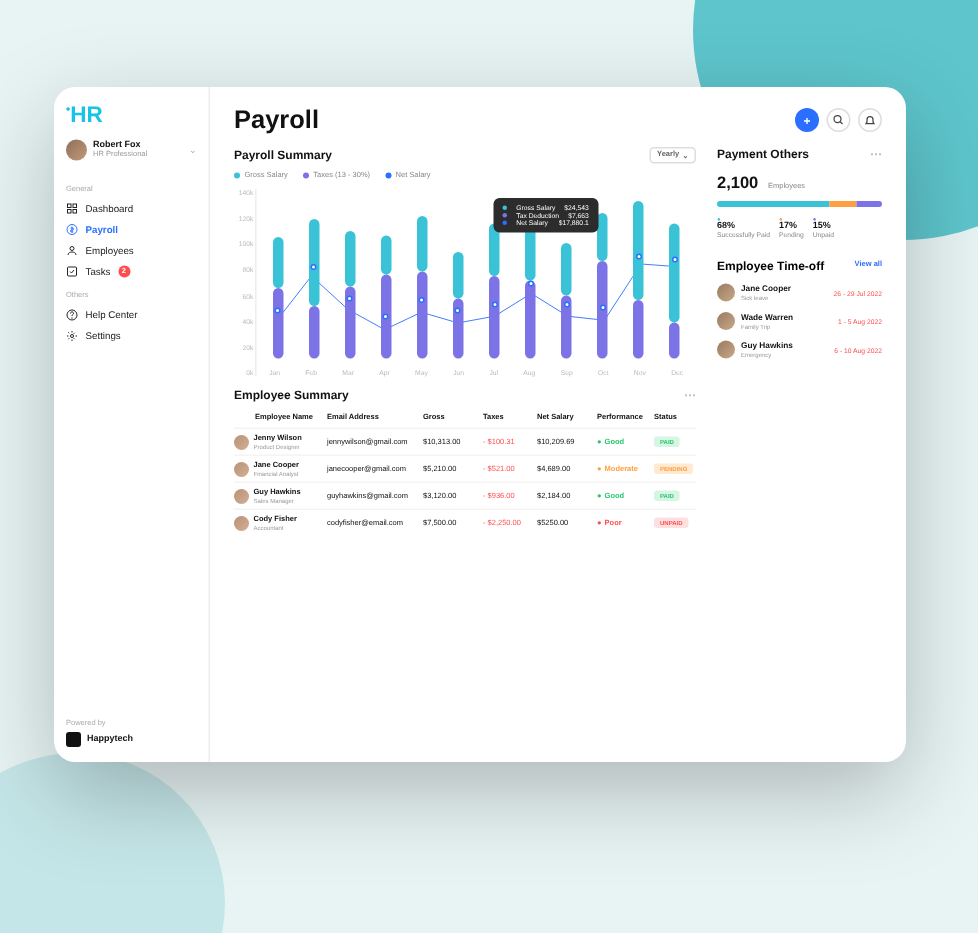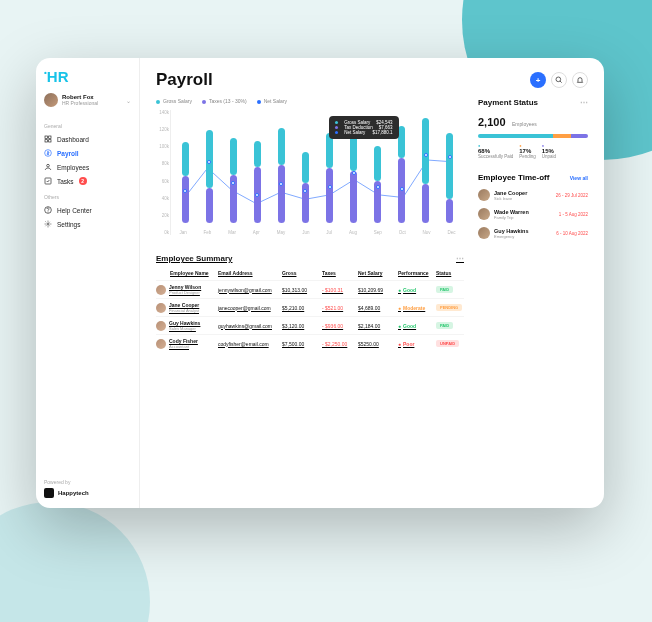--- a/index.html
+++ b/index.html
@@ -55,21 +55,21 @@
 .bar .seg-gross { position:absolute; width:100%; background:#3ac3d6; border-radius:4px; }
 .dot { position:absolute; width:4px; height:4px; background:#fff; border:1.5px solid #2a6fff; border-radius:50%; left:50%; transform:translate(-50%,-50%); }
 .line-svg { position:absolute; left:0; right:0; top:0; bottom:12px; width:100%; height:100%; }
 .xlabels { position:absolute; left:0; right:0; bottom:0; display:flex; justify-content:space-around; font-size:4.5px; color:#bbb; }
 .tooltip { position:absolute; background:#2c2c2c; border-radius:4px; padding:4px 6px; font-size:4.5px; color:#fff; left:54%; top:6px; z-index:5; }
 .tooltip-row { display:flex; gap:6px; align-items:center; white-space:nowrap; }
 .tooltip-row::before { content:""; width:3px; height:3px; border-radius:50%; }
 .tt-g::before { background:#3ac3d6; } .tt-t::before{ background:#7c73e6; } .tt-n::before{ background:#2a6fff; }
 .tooltip-row span:first-of-type { flex:1; }
 
-.emp-summary { margin-top:19px;text-decoration:underline; }
+.emp-summary { margin-top:8px; }
 .table-head, .table-row { display:grid; grid-template-columns:60px 62px 38px 34px 38px 36px 28px; gap:2px; align-items:center; }
 .table-head { font-size:5px; font-weight:700; color:#111; padding:2px 0; margin-bottom:2px; }
 .table-head div:first-child { padding-left:14px; }
 .table-row { font-size:5px; color:#111; padding:3px 0; border-top:1px solid #f4f4f4; }
 .emp-cell { display:flex; gap:3px; align-items:center; }
 .emp-av { width:10px; height:10px; border-radius:50%; background:linear-gradient(135deg,#b89075,#d4b096); flex-shrink:0; }
 .emp-name { font-weight:700; font-size:5px; }
 .emp-role-s { font-size:4px; color:#999; }
 .neg { color:#ff4d4d; }
 .perf { display:flex; gap:2px; align-items:center; font-weight:600; }
@@ -84,21 +84,21 @@
 .ps-count { font-size:11px; font-weight:800; color:#111; }
 .ps-emp { font-size:5px; color:#888; font-weight:500; margin-left:2px; }
 .ps-bar { height:4px; border-radius:2px; display:flex; overflow:hidden; margin:4px 0 5px; }
 .ps-seg { height:100%; }
 .ps-stats { display:flex; gap:6px; font-size:4.5px; color:#888; }
 .ps-stat b { font-size:6px; color:#111; display:block; }
 .ps-stat::before { content:"●"; margin-right:2px; font-size:4px; }
 .psc-paid::before{ color:#3ac3d6; } .psc-pend::before{ color:#ff9f43; } .psc-unp::before{ color:#7c73e6; }
 
 .timeoff { margin-top:14px; }
-.to-head { display:flex; align-items:center; font-size:8px; font-weight:800; }
+.to-head { display:flex; font-size:8px; font-weight:800; }
 .viewall { font-size:5px; color:#2a6fff; margin-left:auto; cursor:pointer; }
 .to-row { display:flex; gap:4px; align-items:center; margin-top:7px; }
 .to-av { width:12px; height:12px; border-radius:50%; background:linear-gradient(135deg,#9a7a5f,#c8a888); flex-shrink:0; }
 .to-name { font-size:5.5px; font-weight:700; color:#111; }
 .to-reason { font-size:4px; color:#999; }
 .to-date { margin-left:auto; font-size:4.5px; color:#ff4d4d; }
 
 
 svg { display:block; }
 </style>
@@ -208,20 +208,27 @@
         <div class="circ-btn">
           <svg width="8" height="8" viewBox="0 0 24 24" fill="none" stroke="#444" stroke-width="2.5">
               <path d="M18 16v-5a6 6 0 1 0-12 0v5l-2 3h16z"></path>
             </svg>
         </div>
       </div>
     </div>
 
     <div class="content">
       <div class="left">
+        <div class="card-title">
+          <span>Payroll Summary</span>
+          <div class="yearly-btn">
+            <span>Yearly</span>
+              <span>⌄</span>
+          </div>
+        </div>
         <div class="legend">
           <span class="lg-gross">Gross Salary</span>
           <span class="lg-tax">Taxes (13 - 30%)</span>
           <span class="lg-net">Net Salary</span>
         </div>
 
         <div class="chart" style="margin-left:14px">
           <div class="ylabels" id="ylabels">
               <div>140k</div>
               <div>120k</div>
@@ -401,21 +408,21 @@
     <div>$5250.00</div>
     <div class="perf poor">Poor</div>
     <div><span class="status-pill st-unpaid">UNPAID</span></div>
   </div>
             </div>
         </div>
       </div>
 
       <div class="right">
         <div class="card-title">
-          <span>Payment Status</span>
+          <span>Payment Others</span>
           <span class="dots-menu">⋯</span>
         </div>
         <div>
           <span class="ps-count">2,100</span>
           <span class="ps-emp">Employees</span>
         </div>
         <div class="ps-bar" id="ps-bar">
             <div class="ps-seg" style="width:68%;background:#3ac3d6"></div>
             <div class="ps-seg" style="width:17%;background:#ff9f43"></div>
             <div class="ps-seg" style="width:15%;background:#7c73e6"></div>

